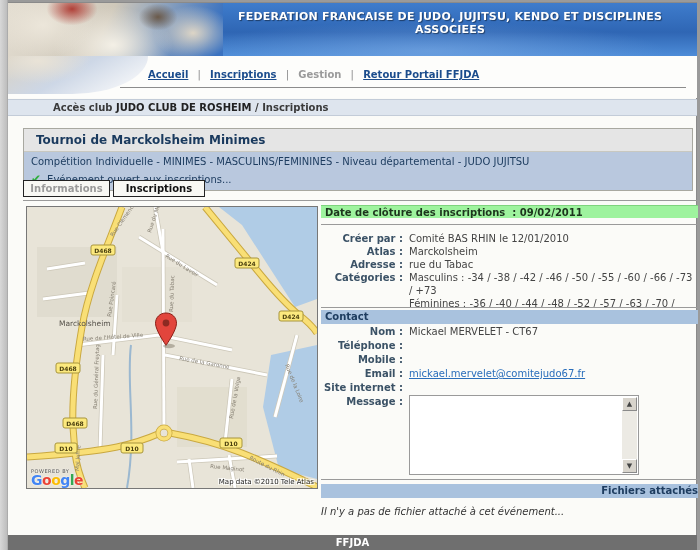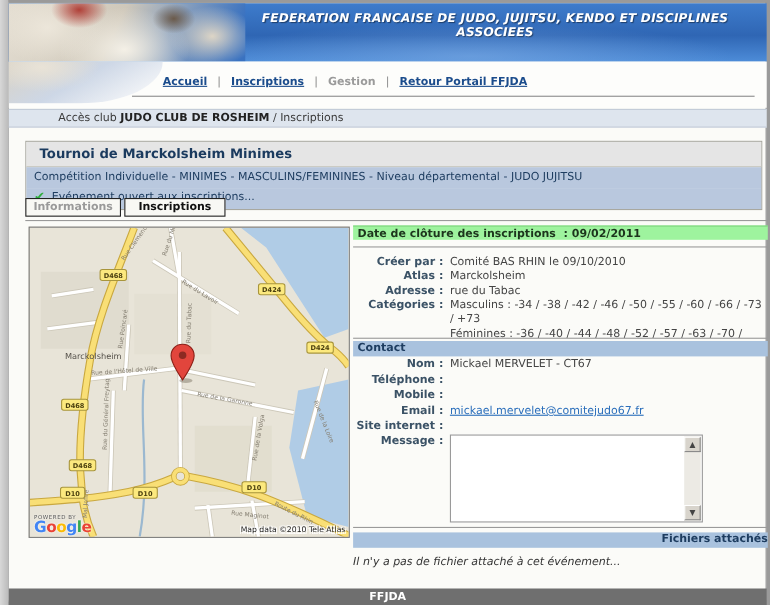--- a/index.html
+++ b/index.html
@@ -18,39 +18,39 @@
     background:radial-gradient(ellipse at 50% 50%, rgba(130,175,230,.55) 0%, rgba(130,175,230,0) 70%);}
   .banner-photo{position:absolute;left:0;top:0;width:215px;height:53px;
     background:
       radial-gradient(ellipse 34px 22px at 64px 6px,#b04038 0%,rgba(176,64,56,0) 75%),
       radial-gradient(ellipse 26px 18px at 150px 14px,#6b5a4a 0%,rgba(107,90,74,0) 75%),
       radial-gradient(ellipse 70px 45px at 35px 22px,#ece6da 0%,rgba(236,230,218,0) 72%),
       radial-gradient(ellipse 85px 55px at 105px 42px,#f4f0e6 0%,rgba(244,240,230,0) 70%),
       radial-gradient(ellipse 55px 38px at 185px 30px,#ddd5c6 0%,rgba(221,213,198,0) 72%),
       linear-gradient(115deg,#e3ddd1 0%,#cfc8ba 45%,#3a72c0 92%);}
   .banner-title{position:absolute;left:205px;right:10px;top:7px;text-align:center;
-    color:#fff;font-weight:bold;font-style:italic;font-size:11px;letter-spacing:.2px;
+    color:#fff;font-weight:bold;font-size:11px;letter-spacing:.2px;
     text-shadow:1px 1px 1px rgba(0,0,0,.45);}
 
   
   .navzone{position:absolute;left:0;top:53px;width:689px;height:42px;background:#fdfdfb;}
   .swoosh{position:absolute;left:0;top:0;width:140px;height:38px;border-bottom-right-radius:120px 60px;
     background:
       radial-gradient(ellipse 70px 30px at 30px 5px,#e9e3d7 0%,rgba(233,227,215,0) 75%),
       linear-gradient(150deg,#d9d2c4 0%,#cdd7e6 45%,#f3f5f8 85%);}
   .navlinks{position:absolute;left:140px;top:13px;width:420px;white-space:nowrap;}
   .navlinks a{color:#1b4c8c;font-weight:bold;text-decoration:underline;cursor:pointer;}
   .navlinks .sep{color:#8a8a8a;margin:0 6px;font-weight:normal;}
   .navlinks .disabled{color:#9a9a9a;font-weight:bold;text-decoration:none;}
   .navrule{position:absolute;left:112px;top:31px;width:566px;height:1px;background:#8c8c8c;}
 
   
   .breadcrumb{position:absolute;left:0;top:96px;width:689px;height:17px;background:#dee5ee;
     border-top:1px solid #c3ccd8;border-bottom:1px solid #c3ccd8;box-sizing:border-box;
-    line-height:15px;padding-left:45px;color:#3a3a3a;}
+    line-height:15px;padding-left:45px;color:#3a3a3a;font-weight:bold;}
   .breadcrumb b{color:#222;}
 
   
   .eventbox{position:absolute;left:15px;top:125px;width:670px;border:1px solid #a8a8a0;box-sizing:border-box;}
   .event-titlebar{background:#e5e5e5;padding:4px 0 4px 12px;border-bottom:1px solid #c8c8c0;}
   .event-title{color:#1a3a5e;font-weight:bold;font-size:12px;}
   .event-sub{background:#b9c8de;padding:4px 0 4px 7px;color:#1e3d60;}
   .event-status{background:#b9c8de;padding:1px 0 4px 7px;color:#1e3d60;display:flex;align-items:center;}
   .check{color:#2fae3e;font-weight:bold;font-size:12px;margin-right:6px;}
 
@@ -269,21 +269,21 @@
   </div>
 
   <div class="greenbar">
     <span>Date de clôture des inscriptions</span>&nbsp;&nbsp;<span>: 09/02/2011</span>
   </div>
   <div class="hline" style="left:313px;top:221px;width:377px;"></div>
 
   <div class="details">
     <div class="row">
       <span class="lbl">Créer par :</span>
-      <span class="val">Comité BAS RHIN le 09/10/2010</span>
+      <span class="val">Comité BAS RHIN le 12/01/2010</span>
     </div>
     <div class="row">
       <span class="lbl">Atlas :</span>
       <span class="val">Marckolsheim</span>
     </div>
     <div class="row">
       <span class="lbl">Adresse :</span>
       <span class="val">rue du Tabac</span>
     </div>
     <div class="row">

